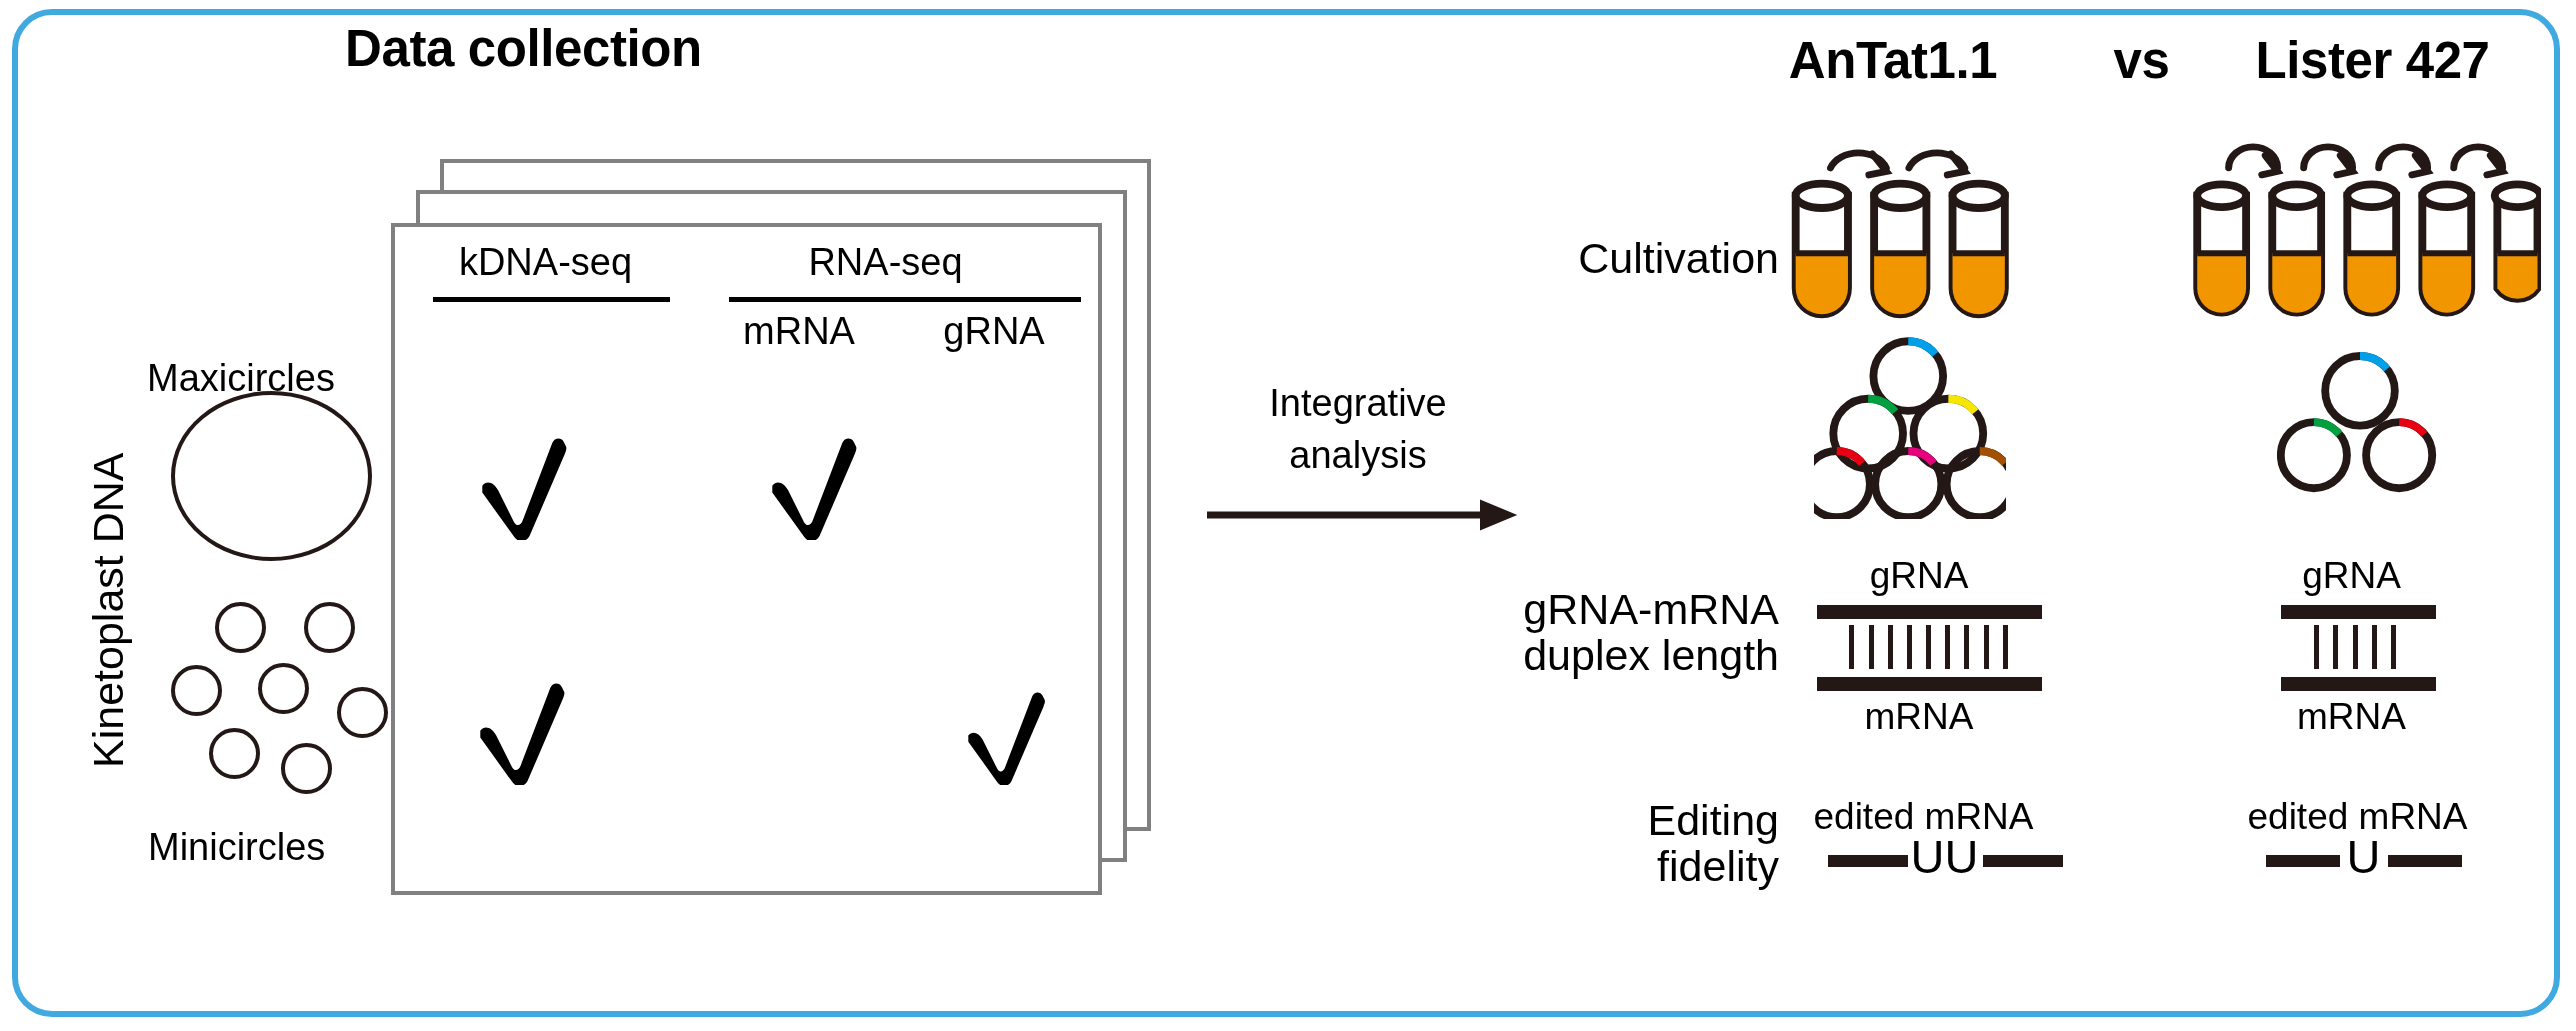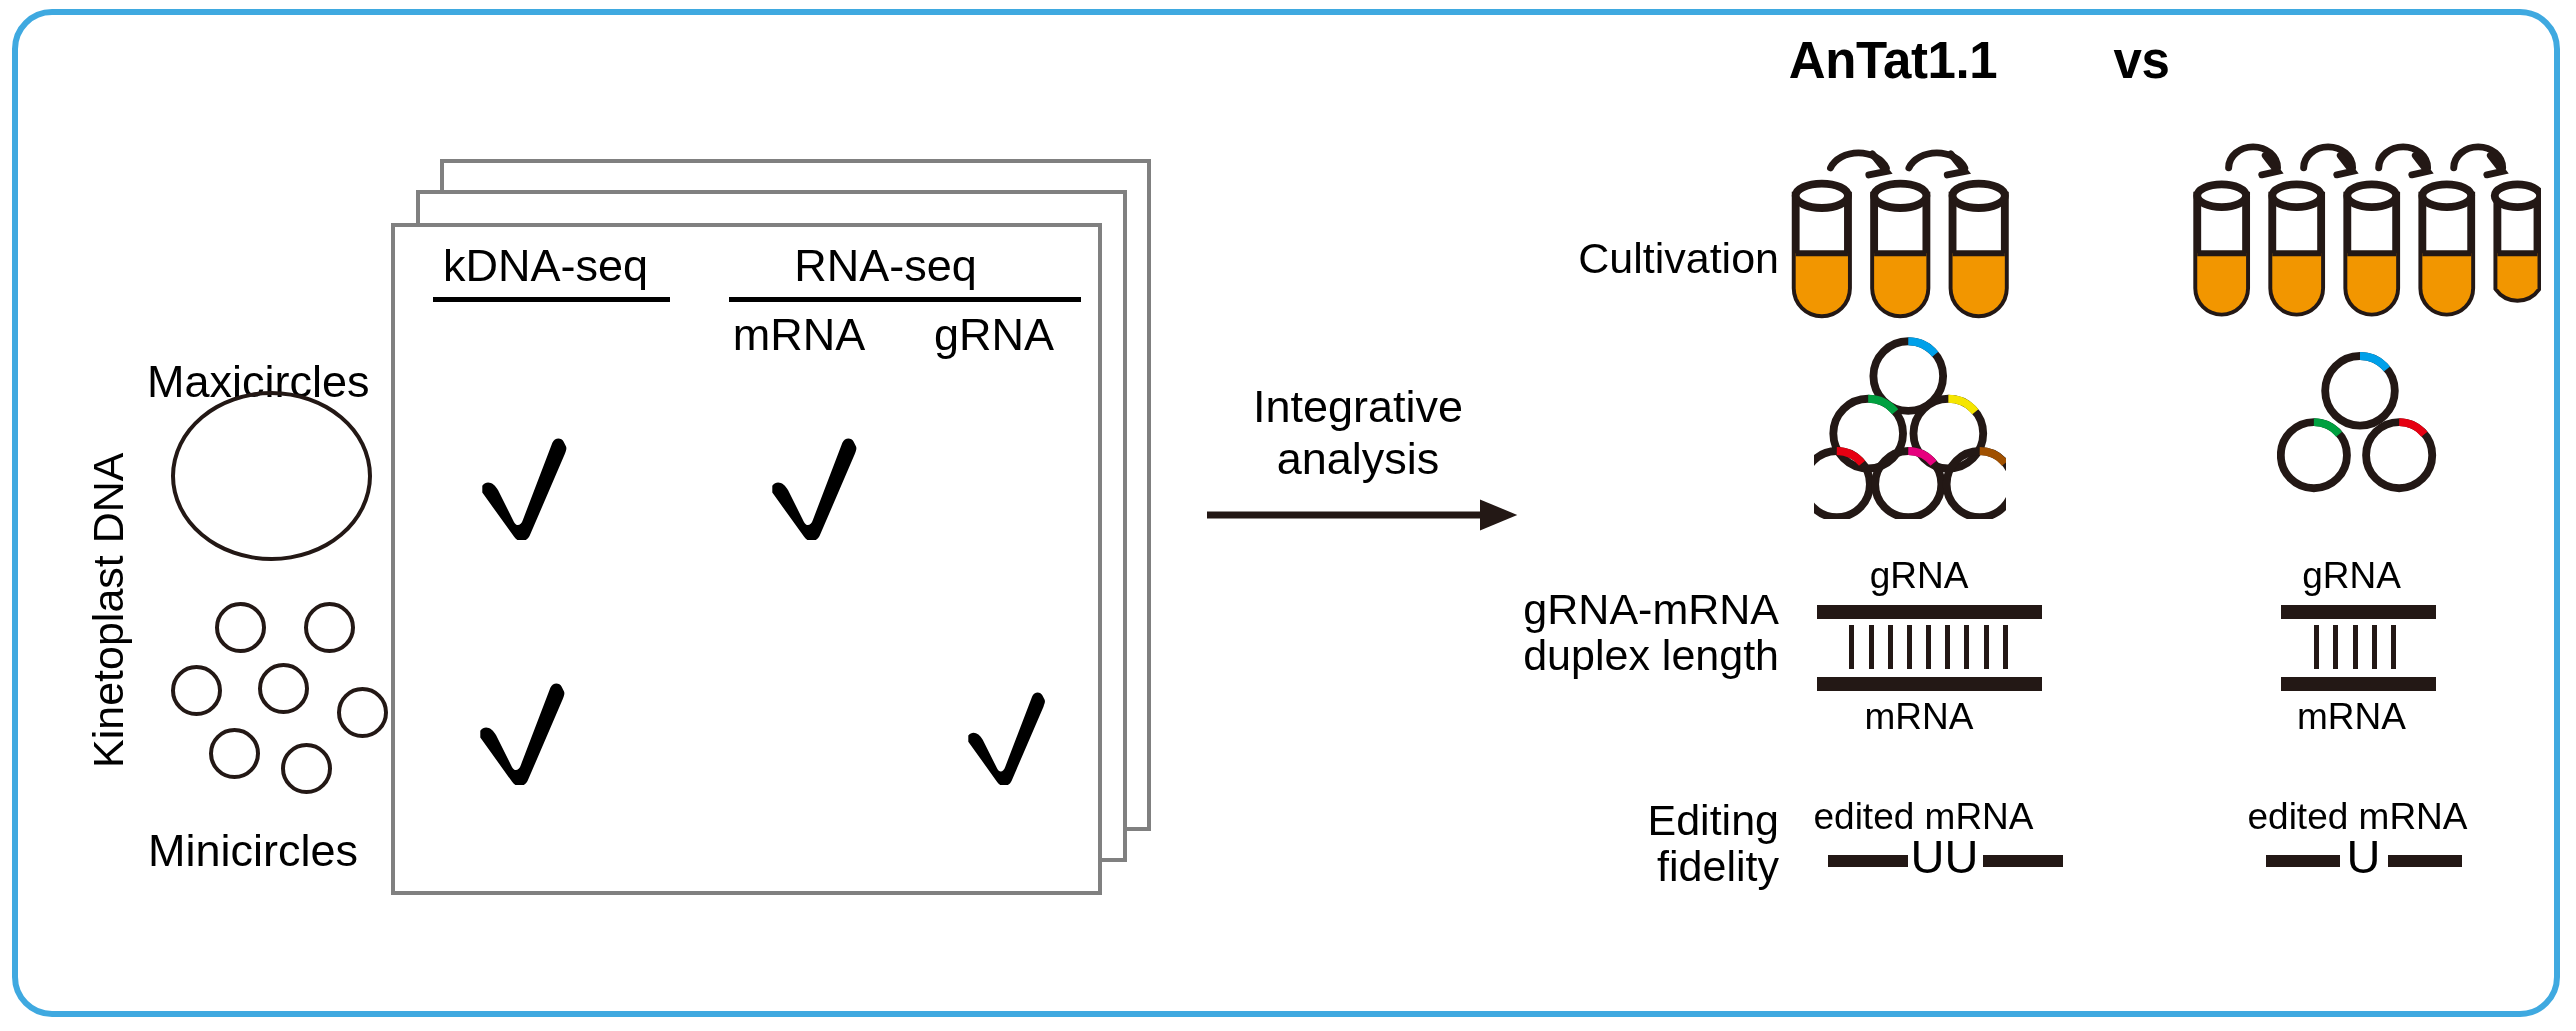--- a/index.html
+++ b/index.html
@@ -29,21 +29,21 @@
   .nowrap{white-space:nowrap;margin-top:36px;}
 
   
   .ttl-bold{
     font-weight:bold;
     font-size:51px;
     letter-spacing:-0.4px;
     line-height:1;
   }
   .txt{
-    font-size:45px;
+    font-size:38px;
     line-height:1.02;
     font-weight:400;
   }
   .center{text-align:center;}
 
   
   #kdna-vert-label{
     transform:rotate(-90deg);
     transform-origin:left top;
     font-size:43px;
@@ -113,20 +113,21 @@
     line-height:1;
     white-space:nowrap;
   }
 </style>
 </head>
 <body>
 
 <div id="figure">
   <div id="frame"></div>
 
+  <div class="abs ttl-bold center" style="left:262px;top:23px;width:523px;">Data collection</div>
 
   <div class="abs" style="left:84px;top:768px;">
     <div id="kdna-vert-label">Kinetoplast DNA</div>
   </div>
 
   <div class="abs txt nowrap" style="left:147px;top:323px;">Maxicircles</div>
 
   <div class="abs ring maxi" style="left:171px;top:391px;width:201px;height:170px;border-radius:50%;"></div>
 
   <div class="abs ring" style="left:215px;top:602px;width:51px;height:51px;"></div>
@@ -177,20 +178,21 @@
   <div class="abs txt center" style="left:1214px;top:436px;width:288px;">analysis</div>
   <div class="abs" style="left:1206px;top:489px;">
     <svg width="314" height="52" viewBox="0 0 360 60" aria-hidden="true">
       <line x1="0" y1="30" x2="320" y2="30" stroke="#231815" stroke-width="8"></line>
       <polygon points="315,12 358,30 315,48" fill="#231815"></polygon>
     </svg>
   </div>
 
   <div class="abs ttl-bold center" style="left:1701px;top:35px;width:384px;">AnTat1.1</div>
   <div class="abs ttl-bold center" style="left:2085px;top:35px;width:113px;">vs</div>
+  <div class="abs ttl-bold center" style="left:2198px;top:35px;width:349px;">Lister 427</div>
 
   <div class="rowlabel" style="left:1413px;top:236px;width:366px;">Cultivation</div>
 
   <div class="abs" style="left:1780px;top:131px;">
     <svg width="244" height="201" viewBox="0 0 280 230" aria-hidden="true">
       <g stroke="#231815" stroke-width="8" fill="none" stroke-linecap="round">
         <path d="M58 42 A34 26 0 0 1 122 42"></path>
         <polyline points="106,26 122,46 102,50" fill="none"></polyline>
         <path d="M148 42 A34 26 0 0 1 212 42"></path>
         <polyline points="196,26 212,46 192,50" fill="none"></polyline>

